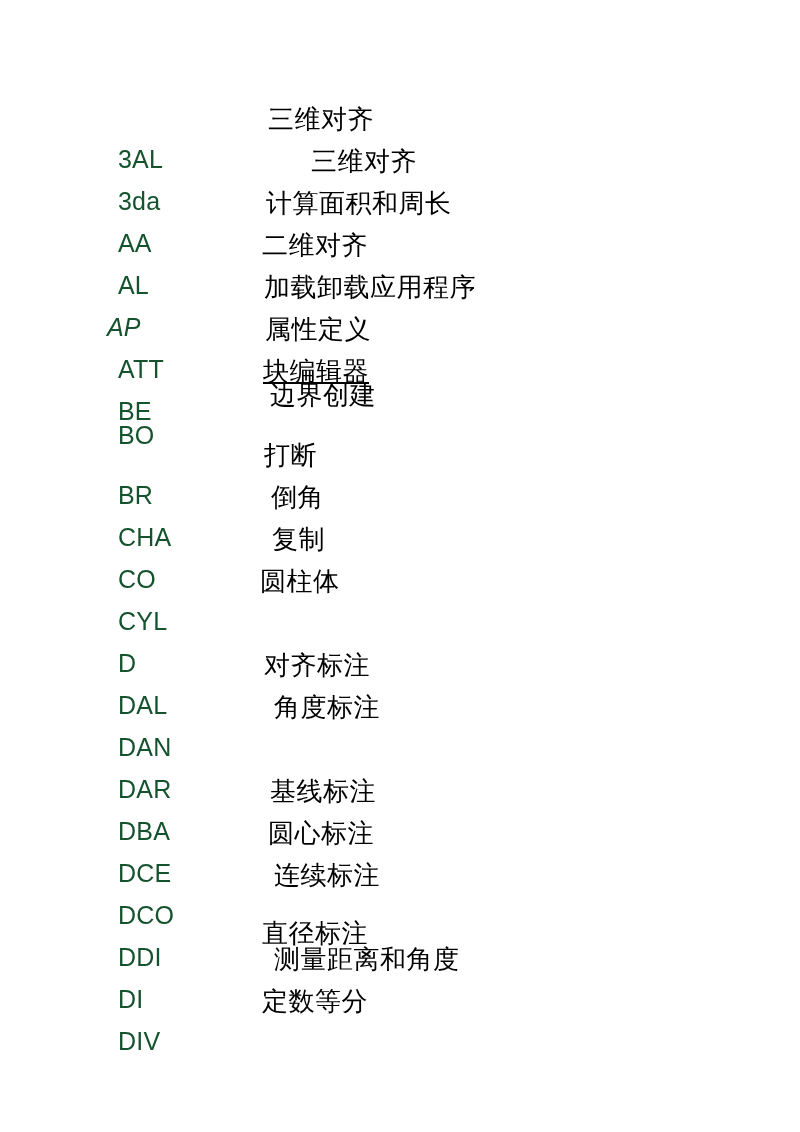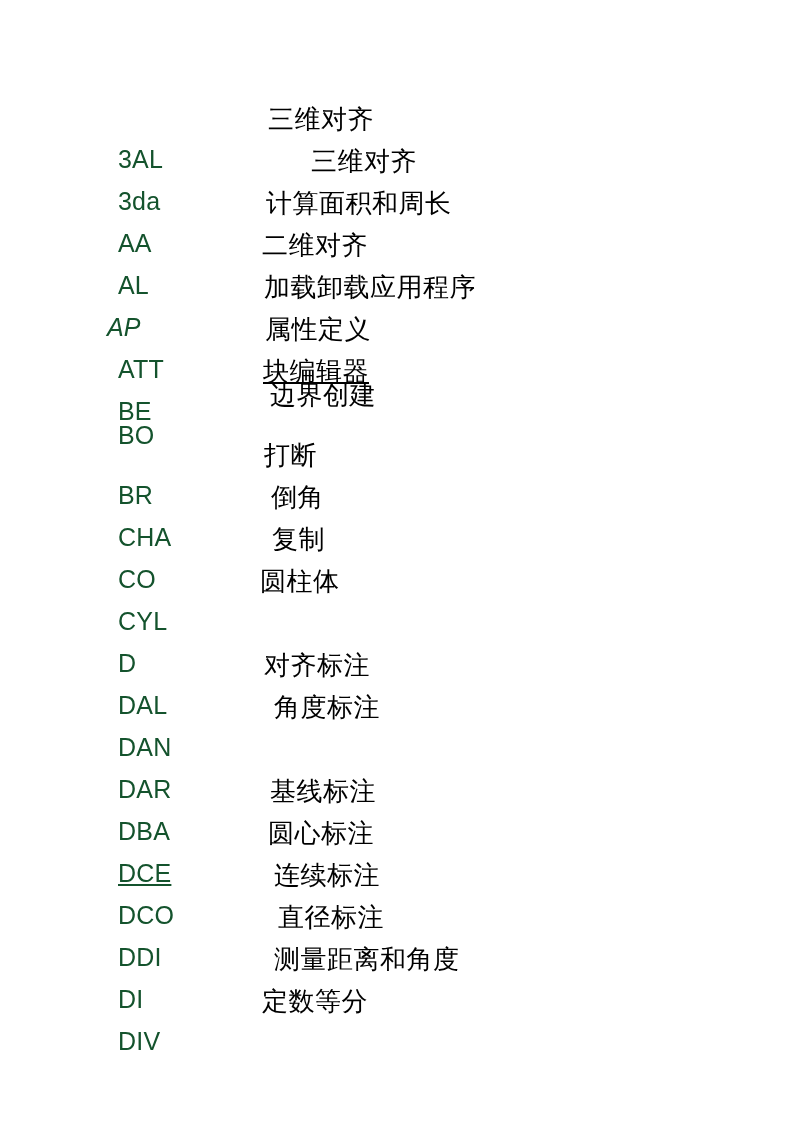--- a/index.html
+++ b/index.html
@@ -132,30 +132,30 @@
         <span class="alias-desc" style="left: 274px;">角度标注</span>
       </div>
       <div class="alias-row" style="top: 731px;">
         <span class="alias-code" style="left: 118px;">DAR</span>
       </div>
       <div class="alias-row" style="top: 773px;">
         <span class="alias-code" style="left: 118px;">DBA</span>
         <span class="alias-desc" style="left: 270px;">基线标注</span>
       </div>
       <div class="alias-row" style="top: 815px;">
-        <span class="alias-code" style="left: 118px; text-decoration: underline;">DCE</span>
+        <span class="alias-code" style="left: 118px;">DCE</span>
         <span class="alias-desc" style="left: 268px;">圆心标注</span>
       </div>
       <div class="alias-row" style="top: 857px;">
         <span class="alias-code" style="left: 118px;">DCO</span>
         <span class="alias-desc" style="left: 274px;">连续标注</span>
       </div>
       <div class="alias-row" style="top: 899px;">
         <span class="alias-code" style="left: 118px;">DDI</span>
-        <span class="alias-desc" style="left: 278px;">直径标注</span>
+        <span class="alias-desc" style="left: 262px; margin-top: 16px;">直径标注</span>
       </div>
       <div class="alias-row" style="top: 941px;">
         <span class="alias-code" style="left: 118px;">DI</span>
         <span class="alias-desc" style="left: 274px;">测量距离和角度</span>
       </div>
       <div class="alias-row" style="top: 983px;">
         <span class="alias-code" style="left: 118px;">DIV</span>
         <span class="alias-desc" style="left: 262px;">定数等分</span>
       </div>
     </div>

